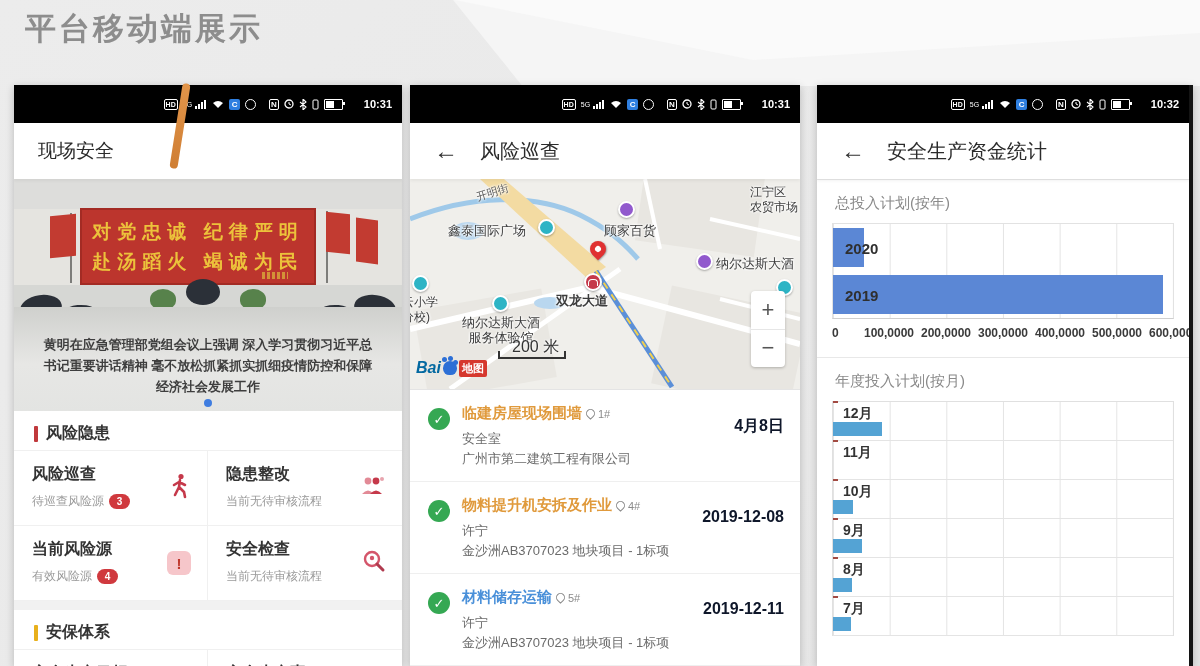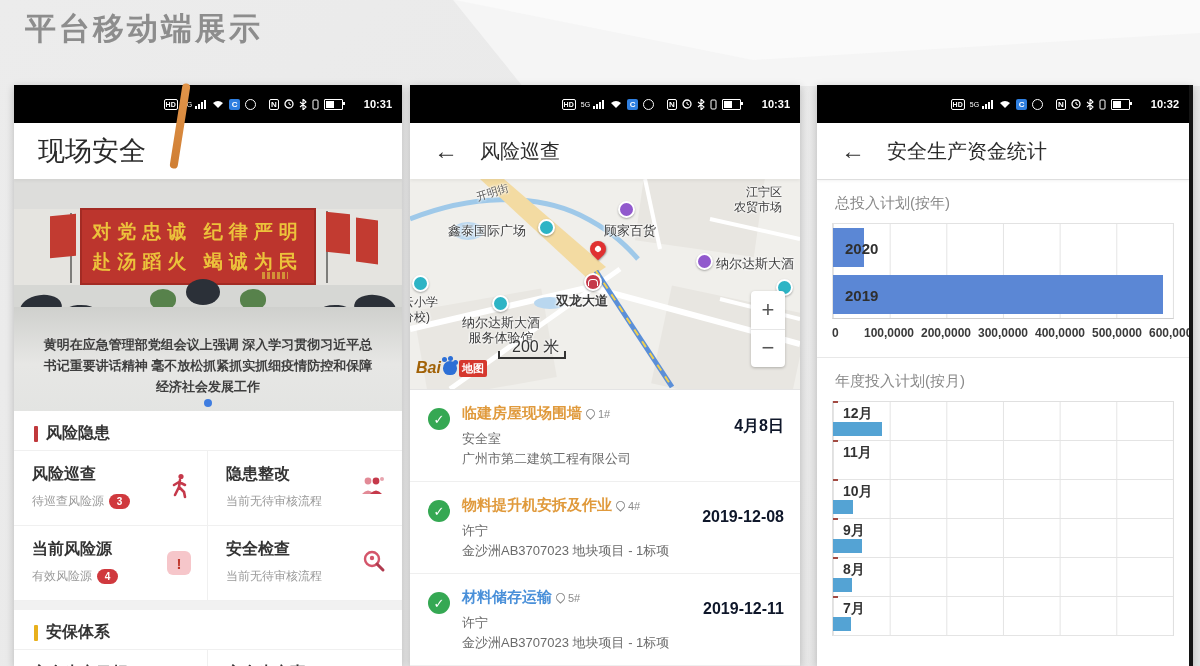--- a/index.html
+++ b/index.html
@@ -35,21 +35,21 @@
   .sb-batt{position:relative;width:17px;height:9px;border:1px solid #fff;border-radius:1px;}
   .sb-batt i{position:absolute;left:1px;top:1px;bottom:1px;width:50%;background:#fff;}
   .sb-batt::after{content:'';position:absolute;right:-3px;top:2px;width:2px;height:3px;background:#fff;}
   .sb-time{font-size:11px;font-weight:bold;margin-left:16px;}
   .sb svg{display:block;}
   
   .hdr{display:flex;align-items:center;height:56px;padding:0 24px;background:#fff;
        box-shadow:0 2px 3px rgba(0,0,0,.05);position:relative;z-index:2;}
   .hdr .back{font-size:24px;color:#2e2e2e;width:46px;cursor:pointer;}
   .hdr .ttl{font-size:20px;color:#2b2b2b;}
-  #p1 .ttl{font-size:27px;}
+  #p1 .ttl{font-size:19px;}
   
   .carousel{position:relative;height:232px;background:#d6d7d4;overflow:hidden;}
   .ph-ceiling{position:absolute;left:0;top:0;right:0;height:30px;background:#dddddb;}
   .ph-wall{position:absolute;left:0;top:30px;right:0;height:76px;background:#e5e4e0;}
   .ph-banner{position:absolute;left:66px;top:29px;width:236px;height:77px;background:#bc352d;
        display:flex;flex-direction:column;align-items:center;justify-content:center;gap:4px;
        box-shadow:inset 0 0 0 2px #a32b24;}
   .banner-line{color:#ecc23b;font-size:19px;font-weight:bold;letter-spacing:6px;white-space:nowrap;}
   .banner-sign{position:absolute;right:28px;bottom:6px;width:26px;height:7px;
        background:repeating-linear-gradient(90deg,#d9a93a 0 3px,transparent 3px 5px);opacity:.8;}
@@ -88,21 +88,21 @@
   .redpin{position:absolute;width:16px;height:16px;background:#e03131;border-radius:50% 50% 50% 0;
        transform:rotate(-45deg);box-shadow:0 1px 2px rgba(0,0,0,.4);}
   .redpin::after{content:'';position:absolute;left:5px;top:5px;width:6px;height:6px;border-radius:50%;background:#fff;}
   .metro{position:absolute;width:18px;height:18px;border-radius:50%;background:#c5394a;border:2px solid #fff;
        box-sizing:border-box;display:flex;align-items:center;justify-content:center;box-shadow:0 1px 2px rgba(0,0,0,.35);}
   .metro i{width:8px;height:6px;border:1.5px solid #fff;border-top-left-radius:4px;border-top-right-radius:4px;border-bottom:none;display:block;}
   .scalebar{position:absolute;width:64px;height:6px;border-left:2px solid #333;border-right:2px solid #333;
        border-bottom:2px solid #333;}
   .scaletxt{position:absolute;font-size:16px;color:#333;text-shadow:0 0 3px #fff,0 0 3px #fff;}
   .baidu{position:absolute;display:flex;align-items:center;gap:2px;}
-  .baidu .bai{color:#a16207;font-weight:bold;font-size:16px;font-style:italic;}
+  .baidu .bai{color:#0369a1;font-weight:bold;font-size:16px;font-style:italic;}
   .baidu .paw{width:14px;height:14px;background:#2c6fd6;border-radius:50% 50% 45% 45%;position:relative;}
   .baidu .paw::before{content:'';position:absolute;left:-1px;top:-4px;width:5px;height:5px;border-radius:50%;
        background:#2c6fd6;box-shadow:6px -1px 0 #2c6fd6,11px 3px 0 #2c6fd6;}
   .baidu .du{background:#d6382e;color:#fff;font-size:11px;font-weight:bold;border-radius:2px;padding:1px 3px;}
   .zoomctl{position:absolute;right:15px;top:112px;width:34px;height:76px;background:#fff;border-radius:4px;
        box-shadow:0 1px 3px rgba(0,0,0,.25);display:flex;flex-direction:column;}
   .zoomctl div{flex:1;display:flex;align-items:center;justify-content:center;font-size:22px;color:#555;cursor:pointer;}
   .zoomctl div:first-child{border-bottom:1px solid #e6e6e6;}
   
   .insp-item{position:relative;display:flex;padding:12px 14px 12px 16px;border-bottom:1px solid #efefef;min-height:62px;}
@@ -331,21 +331,21 @@
         <path d="M0 40 C 60 16, 125 14, 170 36 C 198 50, 212 62, 228 80" stroke="#9fc9e9" stroke-width="5" fill="none"></path>
         <path d="M70 0 L94 0 L196 88 L178 100 Z" fill="#f3dba2"></path>
         <path d="M186 92 L262 208" stroke="#5b8fd8" stroke-width="5" fill="none"></path>
         <path d="M186 92 L262 208" stroke="#f1cf4e" stroke-width="2" stroke-dasharray="7 7" fill="none"></path>
       </svg>
       <div class="mlabel" style="left:66px;top:6px;transform:rotate(-17deg);color:#5c5c5c;font-size:11px;">开明街</div>
       <div class="mlabel" style="left:38px;top:44px;font-size:13px;">鑫泰国际广场</div>
       <span class="poi teal" style="left:128px;top:40px;"></span>
       <span class="poi purple" style="left:208px;top:22px;"></span>
       <div class="mlabel" style="left:194px;top:44px;font-size:13px;">顾家百货</div>
-      <div class="mlabel" style="left:324px;top:6px;text-align:right;">
+      <div class="mlabel" style="left:340px;top:6px;text-align:left;">
         <div>江宁区</div>
           <div>农贸市场</div>
       </div>
       <span class="poi purple" style="left:286px;top:74px;"></span>
       <div class="mlabel" style="left:306px;top:77px;font-size:13px;">纳尔达斯大酒</div>
       <span class="redpin" style="left:180px;top:62px;"></span>
       <span class="metro" style="left:174px;top:94px;">
           <i></i>
         </span>
       <div class="mlabel" style="left:146px;top:114px;font-size:13px;font-weight:bold;">双龙大道</div>

